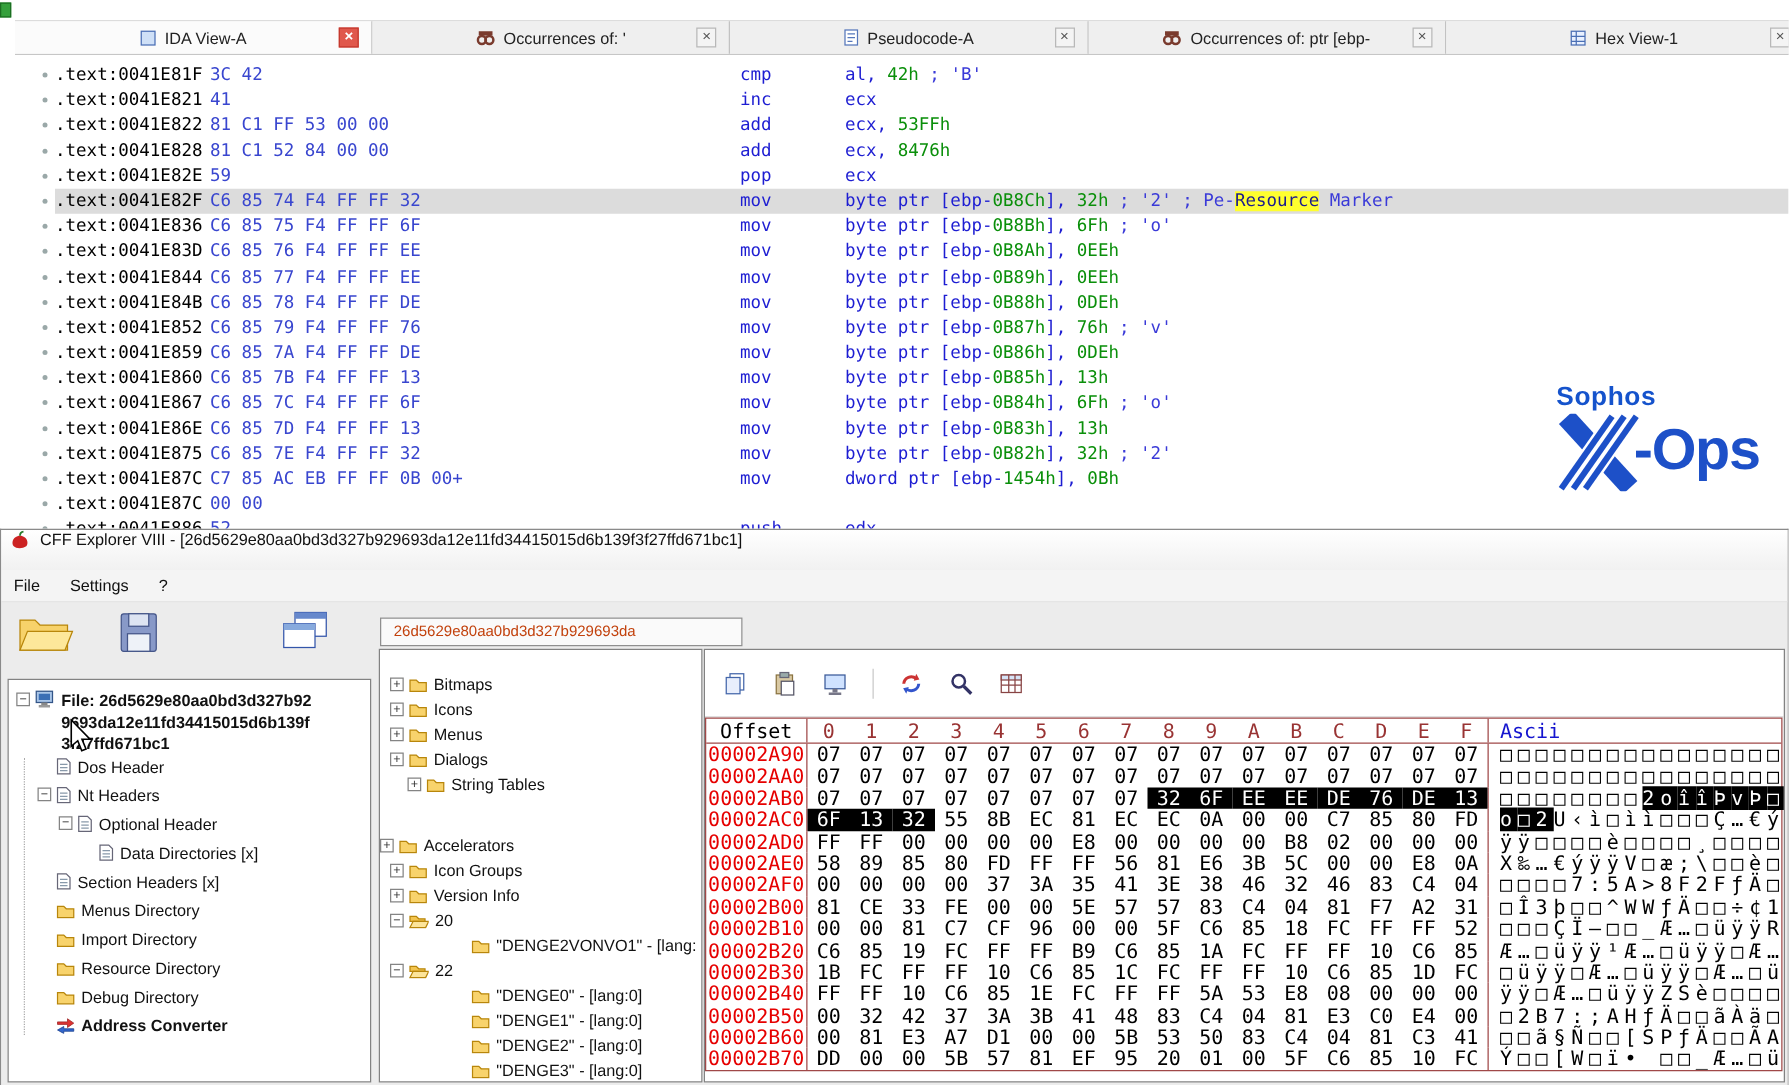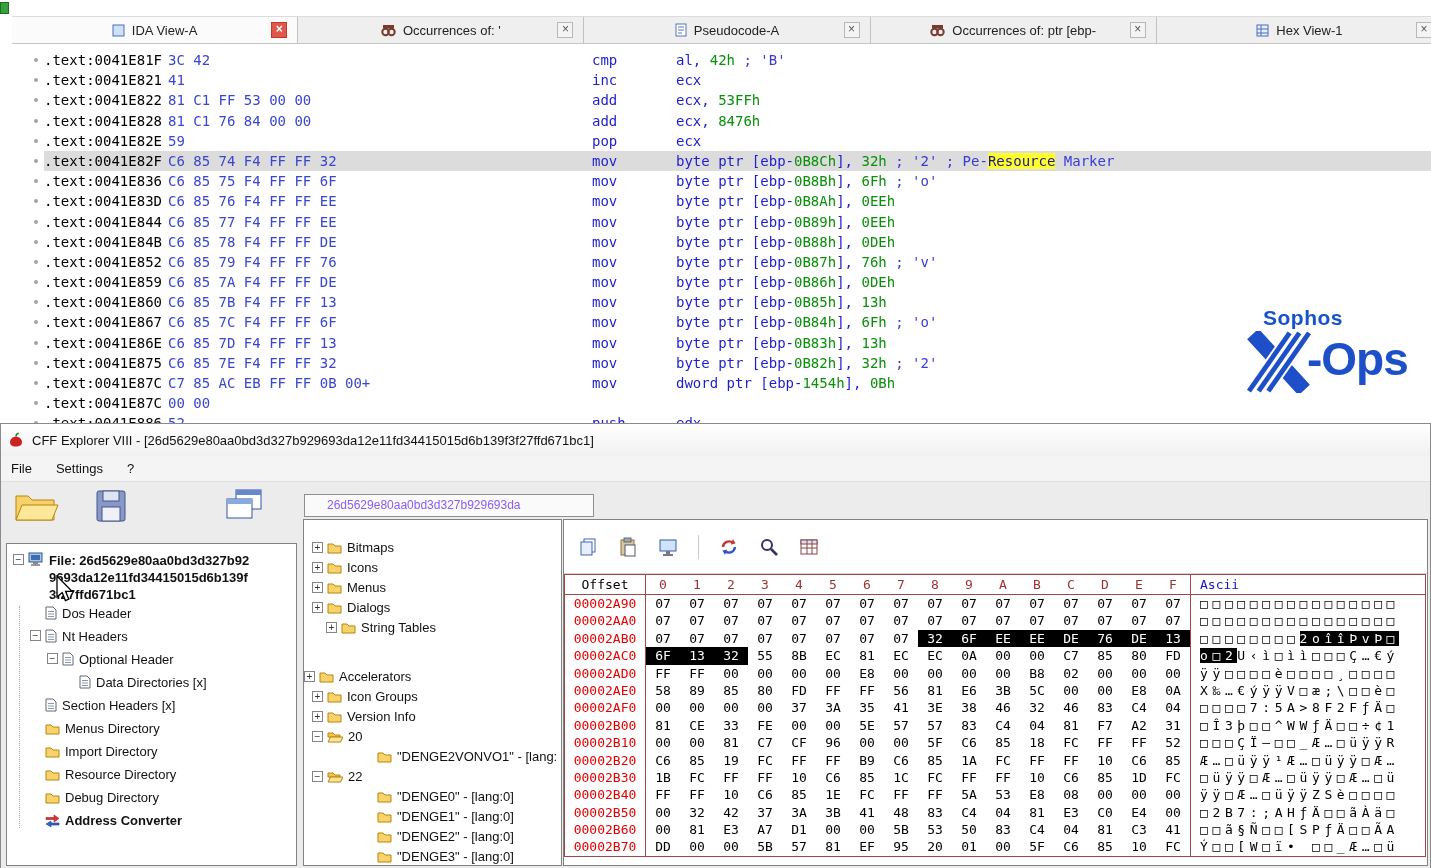--- a/index.html
+++ b/index.html
@@ -30,39 +30,39 @@
   .a{display:inline-block;width:124px;color:#000}
   .b{display:inline-block;width:424px;color:#3946cf}
   .m{display:inline-block;width:84px;color:#1d1dd2}
   .o{color:#1d1dd2}
   .n{color:#0a8f0a}
   .c{color:#3a3ad8}
   .h{background:#ffff2e;color:#1a1a90}
 
   
   .sophos{position:absolute;left:1243px;top:306px;width:186px;z-index:3}
-  .sophos-brand{font-size:21px;font-weight:bold;letter-spacing:.5px;color:#1553cc;margin-left:20px}
+  .sophos-brand{font-size:21px;font-weight:bold;letter-spacing:.5px;color:#1553cc;margin-left:2px}
   .sophos-row{display:flex;align-items:flex-start;margin-top:1px}
   .ops{font-size:46px;font-weight:bold;color:#1d50c8;line-height:56px;margin-left:-8px;letter-spacing:-1px}
 
   
   .cff-window{position:absolute;left:0;top:423px;width:1431px;height:445px;background:#f0f0f0;
     border:1px solid #8a8a8a;border-bottom:none;z-index:5}
-  .cff-titlebar{height:32px;display:flex;align-items:center;padding-left:7px;
+  .cff-titlebar{height:32px;display:flex;align-items:flex-start;padding-left:7px;
     background:linear-gradient(#ffffff,#f1f1f1);font-size:13px;color:#111}
   .cff-app-icon{display:inline-flex;margin-right:8px}
   .cff-menubar{height:26px;display:flex;align-items:center;padding-left:10px;background:#f4f4f4;
     border-bottom:1px solid #e0e0e0;font-size:13px}
   .menu-item{margin-right:24px;color:#111}
   .cff-main{position:absolute;left:0;top:58px;right:0;bottom:0;background:#ececec}
   .cff-toolbar{position:absolute;left:0;top:0;width:300px;height:58px}
   .tool-btn{position:absolute;top:6px;display:inline-flex}
   #btn-open{left:12px}#btn-save{left:94px}#btn-windows{left:224px}
   .doc-tab{position:absolute;left:303px;top:12px;width:290px;height:23px;line-height:21px;background:#fafafa;
-    border:1px solid #8f8f8f;font-size:12px;padding-left:22px;color:#8b5cf6;white-space:nowrap;overflow:hidden}
+    border:1px solid #8f8f8f;font-size:12px;padding-left:10px;color:#c2410c;white-space:nowrap;overflow:hidden}
 
   .left-panel{position:absolute;left:5px;top:61px;width:291px;bottom:2px;background:#fff;
     border:1px solid #828282;overflow:hidden;font-size:13px;padding:6px 2px 0 0}
   .left-panel::before{content:"";position:absolute;left:12px;top:62px;height:222px;border-left:1px dotted #aaa}
   .res-panel{position:absolute;left:302px;top:37px;width:259px;bottom:2px;background:#fff;
     border:1px solid #828282;overflow:hidden;font-size:13px;padding-top:18px}
   .tree-row{position:relative;white-space:nowrap;overflow:hidden}
   .fr{min-height:21px;line-height:21px}
   .rr{height:20px;line-height:20px}
   .tree-row.bold .tree-label{font-weight:bold}
@@ -73,21 +73,21 @@
   .tree-label{display:inline-block;max-width:205px;word-break:break-all;white-space:normal;
     line-height:17px;vertical-align:top;padding-top:2px;color:#111}
   .rr .tree-label{line-height:20px;padding-top:0;white-space:nowrap}
 
   
   .hex-panel{position:absolute;left:562px;top:37px;right:2px;bottom:2px;background:#fff;
     border:1px solid #828282;overflow:hidden}
   .hex-toolbar{height:54px;display:flex;align-items:center;padding-left:14px;gap:20px;border-bottom:1px solid #d5d5d5}
   .hex-tool{display:inline-flex;cursor:default}
   .vsep{width:1px;height:24px;background:#c9c9c9}
-  .hex-grid{width:862px;font-family:"DejaVu Sans Mono","Liberation Mono",monospace;font-size:13px;
+  .hex-grid{width:862px;font-family:"DejaVu Sans Mono","Liberation Mono",monospace;font-size:16px;
     border:1px solid #a04848;border-top:1px solid #a04848;color:#000}
   .hex-row{display:flex;height:17.4px;line-height:17.4px}
   .hex-row.hex-header{height:20px;line-height:20px;border-bottom:1px solid #a04848;color:#993333}
   .hx-off{width:80px;text-align:center;color:#e60000;flex:none}
   .hex-header .hx-off{color:#000}
   .hx-bytes{width:546px;display:flex;flex:none;border-left:1px solid #a04848;border-right:1px solid #a04848}
   .hx-bytes>span{width:34.125px;text-align:center}
   .hx-ascii{flex:1;padding-left:9px;letter-spacing:4.6px;white-space:pre}
   .hex-header .hx-ascii{color:#1515cf;letter-spacing:0}
   .sel{background:#000;color:#fff}
@@ -155,21 +155,21 @@
             </svg>
           </span>
           <span class="tlabel">Hex View-1</span>
           <span class="tclose">×</span>
         </div>
       </div>
     <div class="listing" id="ida-listing">
         <div class="asm-line"><span class="a">.text:0041E81F</span><span class="b">3C 42</span><span class="m">cmp</span><span class="o">al, </span><span class="n">42h</span><span class="c"> ; 'B'</span></div>
         <div class="asm-line"><span class="a">.text:0041E821</span><span class="b">41</span><span class="m">inc</span><span class="o">ecx</span></div>
         <div class="asm-line"><span class="a">.text:0041E822</span><span class="b">81 C1 FF 53 00 00</span><span class="m">add</span><span class="o">ecx, </span><span class="n">53FFh</span></div>
-        <div class="asm-line"><span class="a">.text:0041E828</span><span class="b">81 C1 76 84 00 00</span><span class="m">add</span><span class="o">ecx, </span><span class="n">8476h</span></div>
+        <div class="asm-line"><span class="a">.text:0041E828</span><span class="b">81 C1 52 84 00 00</span><span class="m">add</span><span class="o">ecx, </span><span class="n">8476h</span></div>
         <div class="asm-line"><span class="a">.text:0041E82E</span><span class="b">59</span><span class="m">pop</span><span class="o">ecx</span></div>
         <div class="asm-line selected"><span class="a">.text:0041E82F</span><span class="b">C6 85 74 F4 FF FF 32</span><span class="m">mov</span><span class="o">byte ptr [ebp-</span><span class="n">0B8Ch</span><span class="o">], </span><span class="n">32h</span><span class="c"> ; '2' ; Pe-</span><span class="h">Resource</span><span class="c"> Marker</span></div>
         <div class="asm-line"><span class="a">.text:0041E836</span><span class="b">C6 85 75 F4 FF FF 6F</span><span class="m">mov</span><span class="o">byte ptr [ebp-</span><span class="n">0B8Bh</span><span class="o">], </span><span class="n">6Fh</span><span class="c"> ; 'o'</span></div>
         <div class="asm-line"><span class="a">.text:0041E83D</span><span class="b">C6 85 76 F4 FF FF EE</span><span class="m">mov</span><span class="o">byte ptr [ebp-</span><span class="n">0B8Ah</span><span class="o">], </span><span class="n">0EEh</span></div>
         <div class="asm-line"><span class="a">.text:0041E844</span><span class="b">C6 85 77 F4 FF FF EE</span><span class="m">mov</span><span class="o">byte ptr [ebp-</span><span class="n">0B89h</span><span class="o">], </span><span class="n">0EEh</span></div>
         <div class="asm-line"><span class="a">.text:0041E84B</span><span class="b">C6 85 78 F4 FF FF DE</span><span class="m">mov</span><span class="o">byte ptr [ebp-</span><span class="n">0B88h</span><span class="o">], </span><span class="n">0DEh</span></div>
         <div class="asm-line"><span class="a">.text:0041E852</span><span class="b">C6 85 79 F4 FF FF 76</span><span class="m">mov</span><span class="o">byte ptr [ebp-</span><span class="n">0B87h</span><span class="o">], </span><span class="n">76h</span><span class="c"> ; 'v'</span></div>
         <div class="asm-line"><span class="a">.text:0041E859</span><span class="b">C6 85 7A F4 FF FF DE</span><span class="m">mov</span><span class="o">byte ptr [ebp-</span><span class="n">0B86h</span><span class="o">], </span><span class="n">0DEh</span></div>
         <div class="asm-line"><span class="a">.text:0041E860</span><span class="b">C6 85 7B F4 FF FF 13</span><span class="m">mov</span><span class="o">byte ptr [ebp-</span><span class="n">0B85h</span><span class="o">], </span><span class="n">13h</span></div>
         <div class="asm-line"><span class="a">.text:0041E867</span><span class="b">C6 85 7C F4 FF FF 6F</span><span class="m">mov</span><span class="o">byte ptr [ebp-</span><span class="n">0B84h</span><span class="o">], </span><span class="n">6Fh</span><span class="c"> ; 'o'</span></div>

